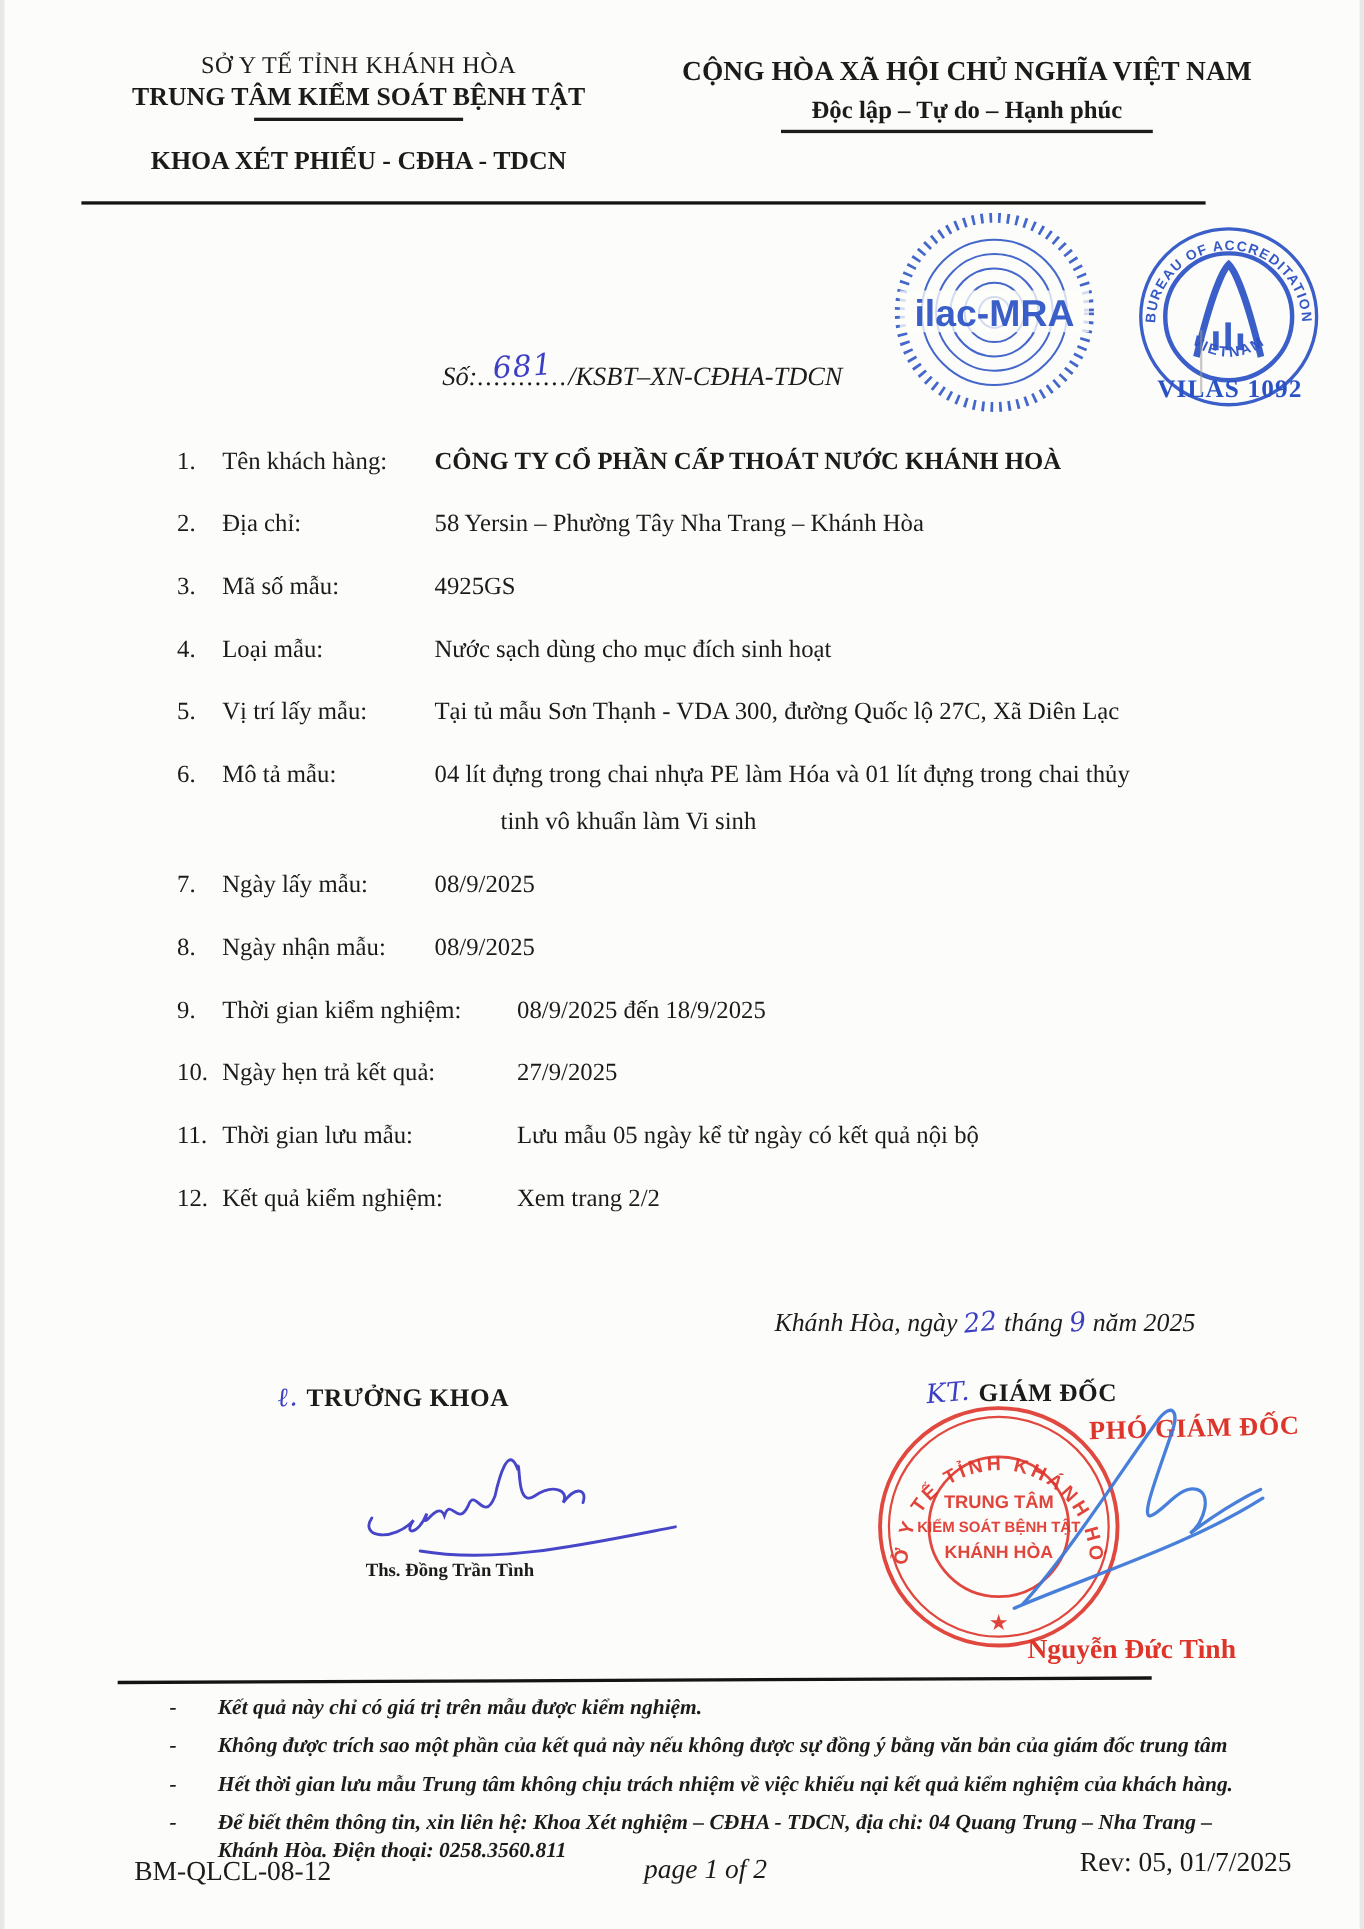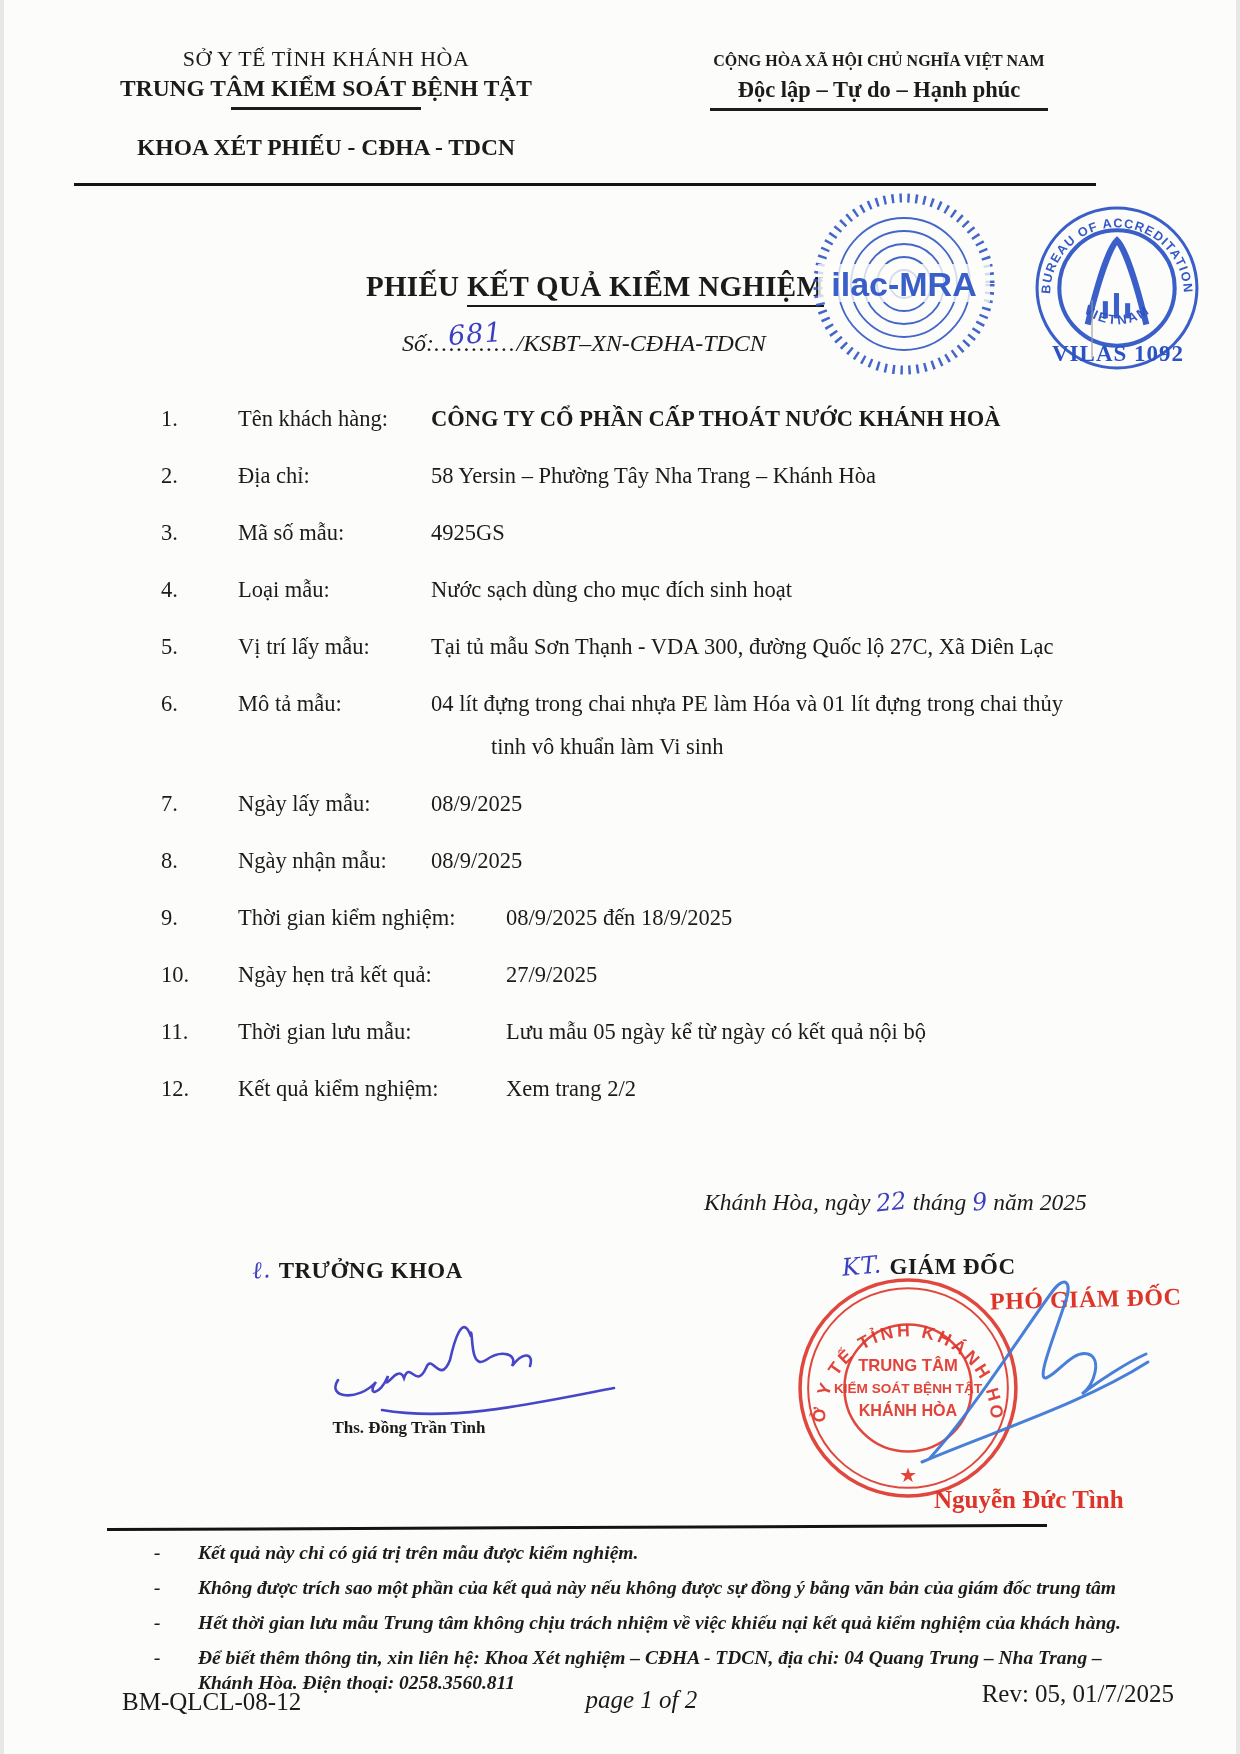--- a/index.html
+++ b/index.html
@@ -10,40 +10,40 @@
   }
   .abs{position:absolute;}
   .center{text-align:center;}
   .b{font-weight:bold;}
   
   .hdr-left{left:88px;top:46px;width:468px;}
   .hdr-left .l1{font-size:22px;letter-spacing:.5px;}
   .hdr-left .l2{font-size:23.5px;font-weight:bold;margin-top:3px;}
   .hdr-left .l3{font-size:23.5px;font-weight:bold;margin-top:24px;}
   .hdr-right{left:592px;top:52px;width:566px;}
-  .hdr-right .l1{font-size:16px;font-weight:bold;}
+  .hdr-right .l1{font-size:25px;font-weight:bold;}
   .hdr-right .l2{font-size:22.5px;font-weight:bold;margin-top:7px;}
   .rule-sm{height:2.5px;background:#1c1c1c;margin:5px auto 0;}
   .top-rule{left:70px;top:183px;width:1022px;height:3px;background:#141414;}
   
   .title{left:362px;top:270px;font-size:29px;font-weight:bold;letter-spacing:.3px;white-space:nowrap;}
   .title .u{border-bottom:2.5px solid #181818;padding-bottom:3px;}
   .so-line{left:398px;top:330px;font-size:24px;font-style:italic;white-space:nowrap;}
   .dotrun{position:relative;display:inline-block;letter-spacing:1.5px;}
   .hw{color:var(--ink-blue);font-style:italic;font-family:"DejaVu Serif",serif;}
   .hw-num{position:absolute;left:14px;top:-12px;font-size:27px;transform:rotate(-4deg);letter-spacing:1px;}
   
   .vilas-caption{left:1048px;top:341px;font-family:Liberation Serif, serif;
     font-weight:bold;font-size:23px;color:var(--stamp-blue);letter-spacing:1px;}
   .scan-line{left:1087px;top:300px;width:2px;height:58px;background:#9a9a9a;opacity:.55;}
   
   .items{left:0;top:404px;width:1240px;}
   .item-row{display:flex;padding-left:157px;margin-bottom:27px;font-size:22.5px;line-height:30px;}
   .item-row .no{width:41px;flex:none;}
-  .item-row .label{width:193px;flex:none;margin-left:36px;}
+  .item-row .label{width:193px;flex:none;}
   .item-row.wide .label{width:268px;}
   .item-row .value-wrap{flex:1;}
   .item-row .value2{display:block;margin-left:60px;margin-top:13px;}
   
   .dateline{left:700px;top:1188px;width:500px;font-size:23.5px;font-style:italic;white-space:nowrap;}
   .dateline .hw{font-size:24px;display:inline-block;transform:rotate(-6deg);}
   
   .sig-title{font-size:23px;font-weight:bold;letter-spacing:.5px;white-space:nowrap;}
   .sig-left-title{left:248px;top:1256px;}
   .sig-left-name{left:240px;top:1418px;width:330px;text-align:center;font-size:17px;font-weight:bold;}
@@ -77,23 +77,20 @@
   </div>
 
   <div class="abs hdr-right center">
     <div class="l1">CỘNG HÒA XÃ HỘI CHỦ NGHĨA VIỆT NAM</div>
     <div class="l2">Độc lập – Tự do – Hạnh phúc</div>
     <div class="rule-sm" style="width:338px;"></div>
   </div>
 
   <div class="abs top-rule"></div>
 
-  <div class="abs title">
-    <span>PHIẾU </span><span class="u">KẾT QUẢ KIỂM NGHIỆM</span>
-  </div>
 
   <div class="abs so-line">
     <span>Số:</span><span class="dotrun"><span>...........</span><span class="hw hw-num">681</span></span><span>/KSBT–XN-CĐHA-TDCN</span>
   </div>
 
   <svg class="abs" style="left:808px;top:192px;" width="184" height="184" viewBox="0 0 184 184">
     <g stroke="#2b52c4" fill="none" opacity=".88">
       <circle cx="92" cy="92" r="86" stroke-width="9" stroke-dasharray="2.5 5.5"></circle>
       <circle cx="92" cy="92" r="66" stroke-width="1.8"></circle>
       <circle cx="92" cy="92" r="53" stroke-width="1.8"></circle>

